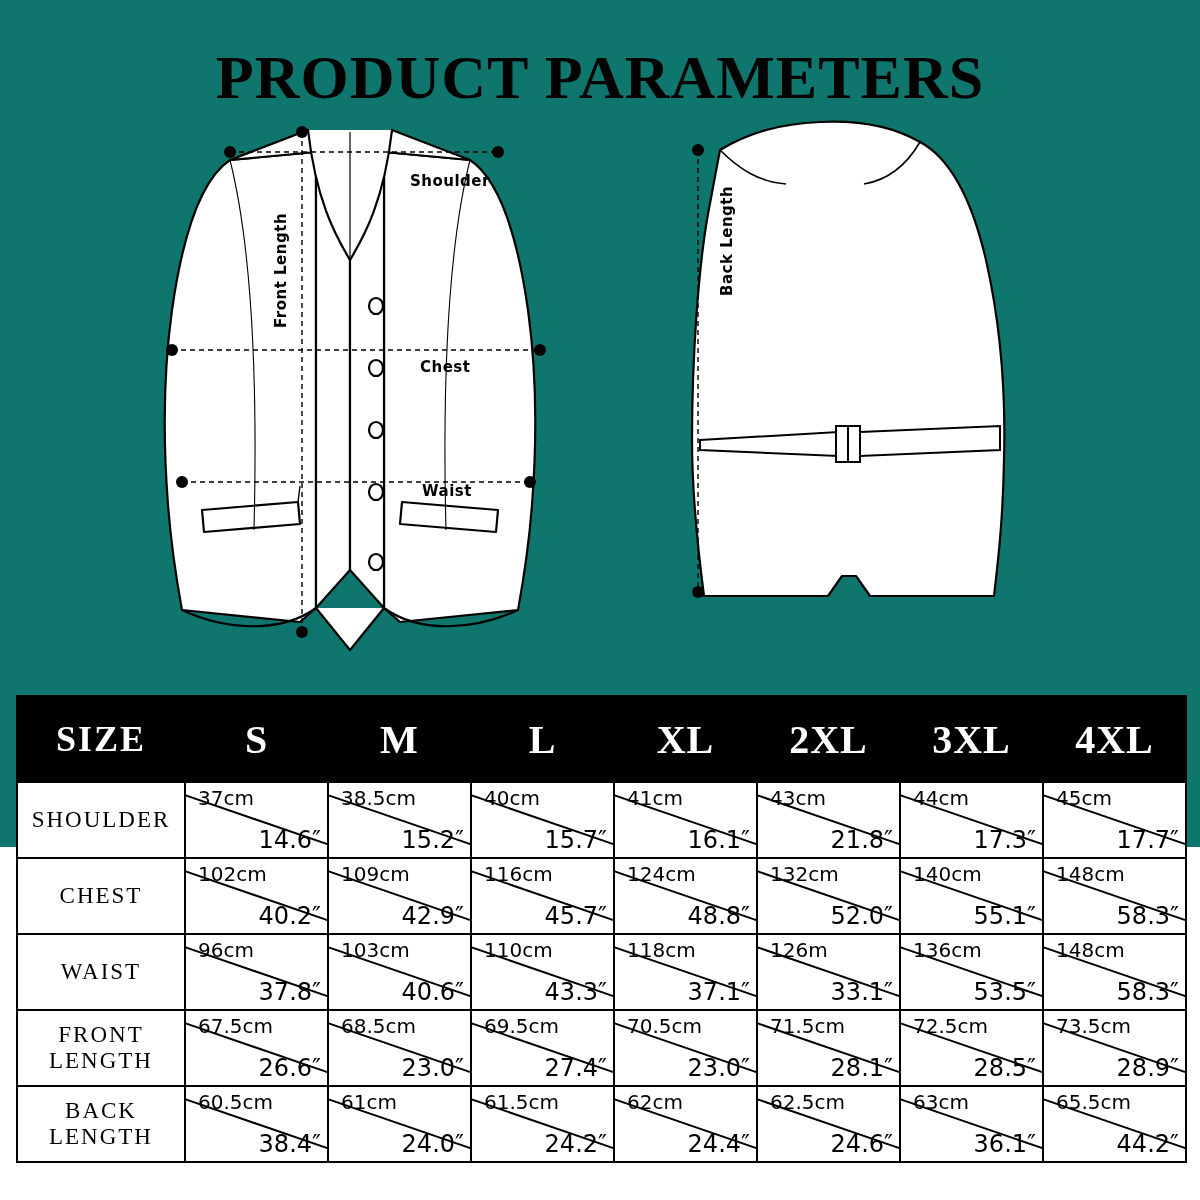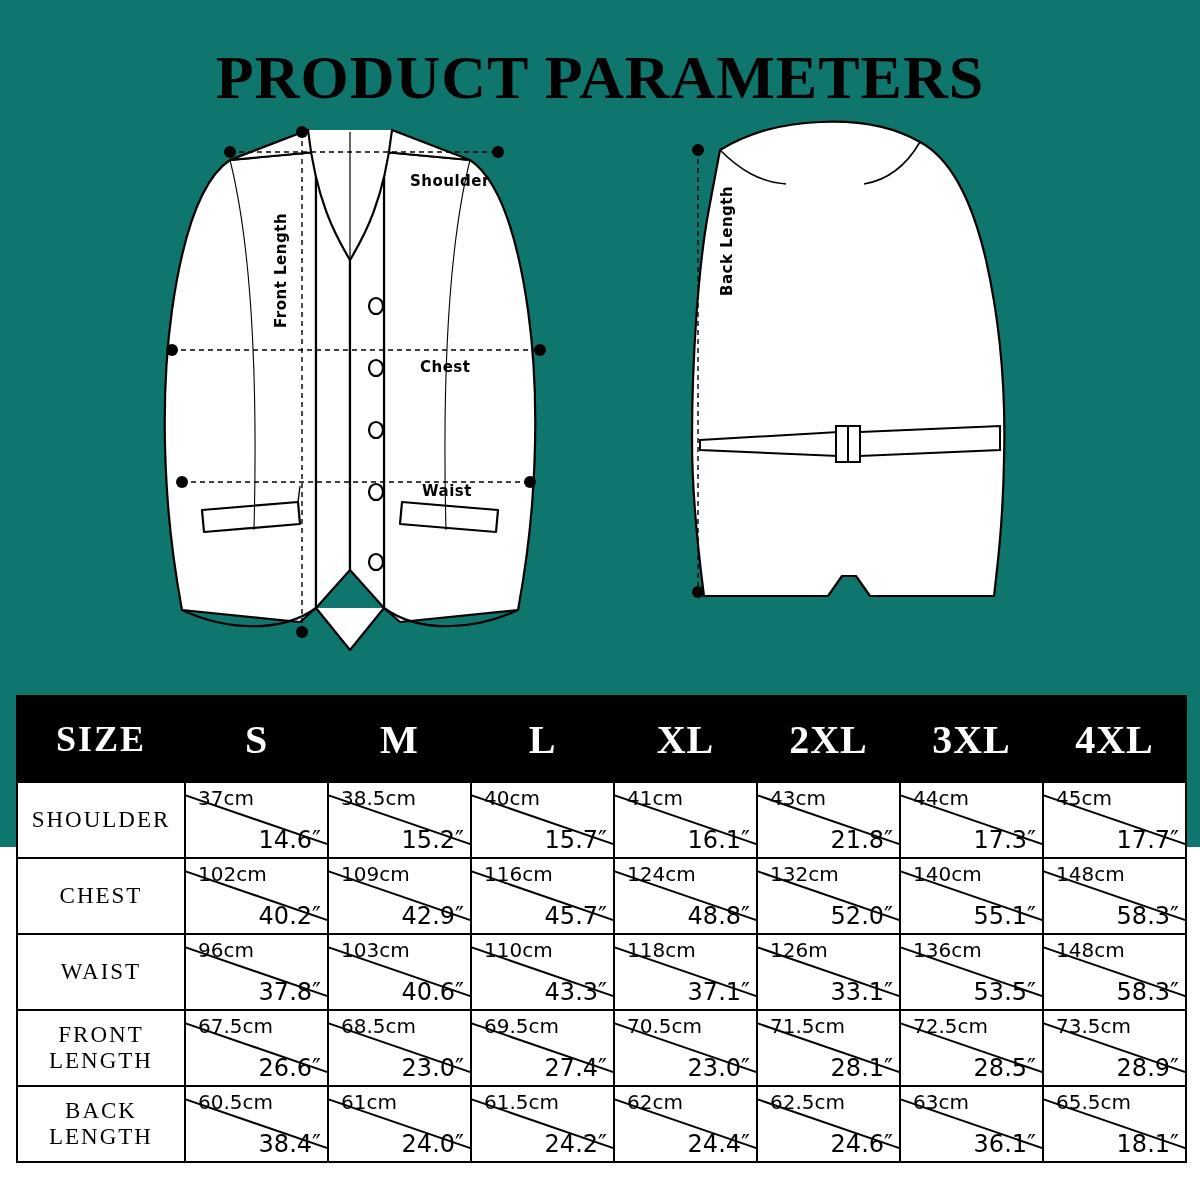--- a/index.html
+++ b/index.html
@@ -481,19 +481,19 @@
             <span class="inch">24.6″</span>
           </td>
         <td class="datacell">
             <span class="diag"></span>
             <span class="cm">63cm</span>
             <span class="inch">36.1″</span>
           </td>
         <td class="datacell">
             <span class="diag"></span>
             <span class="cm">65.5cm</span>
-            <span class="inch">18.1″</span>
+            <span class="inch">44.2″</span>
           </td>
       </tr>
     </tbody>
   </table>
 
 </div>
 
 </body></html>

